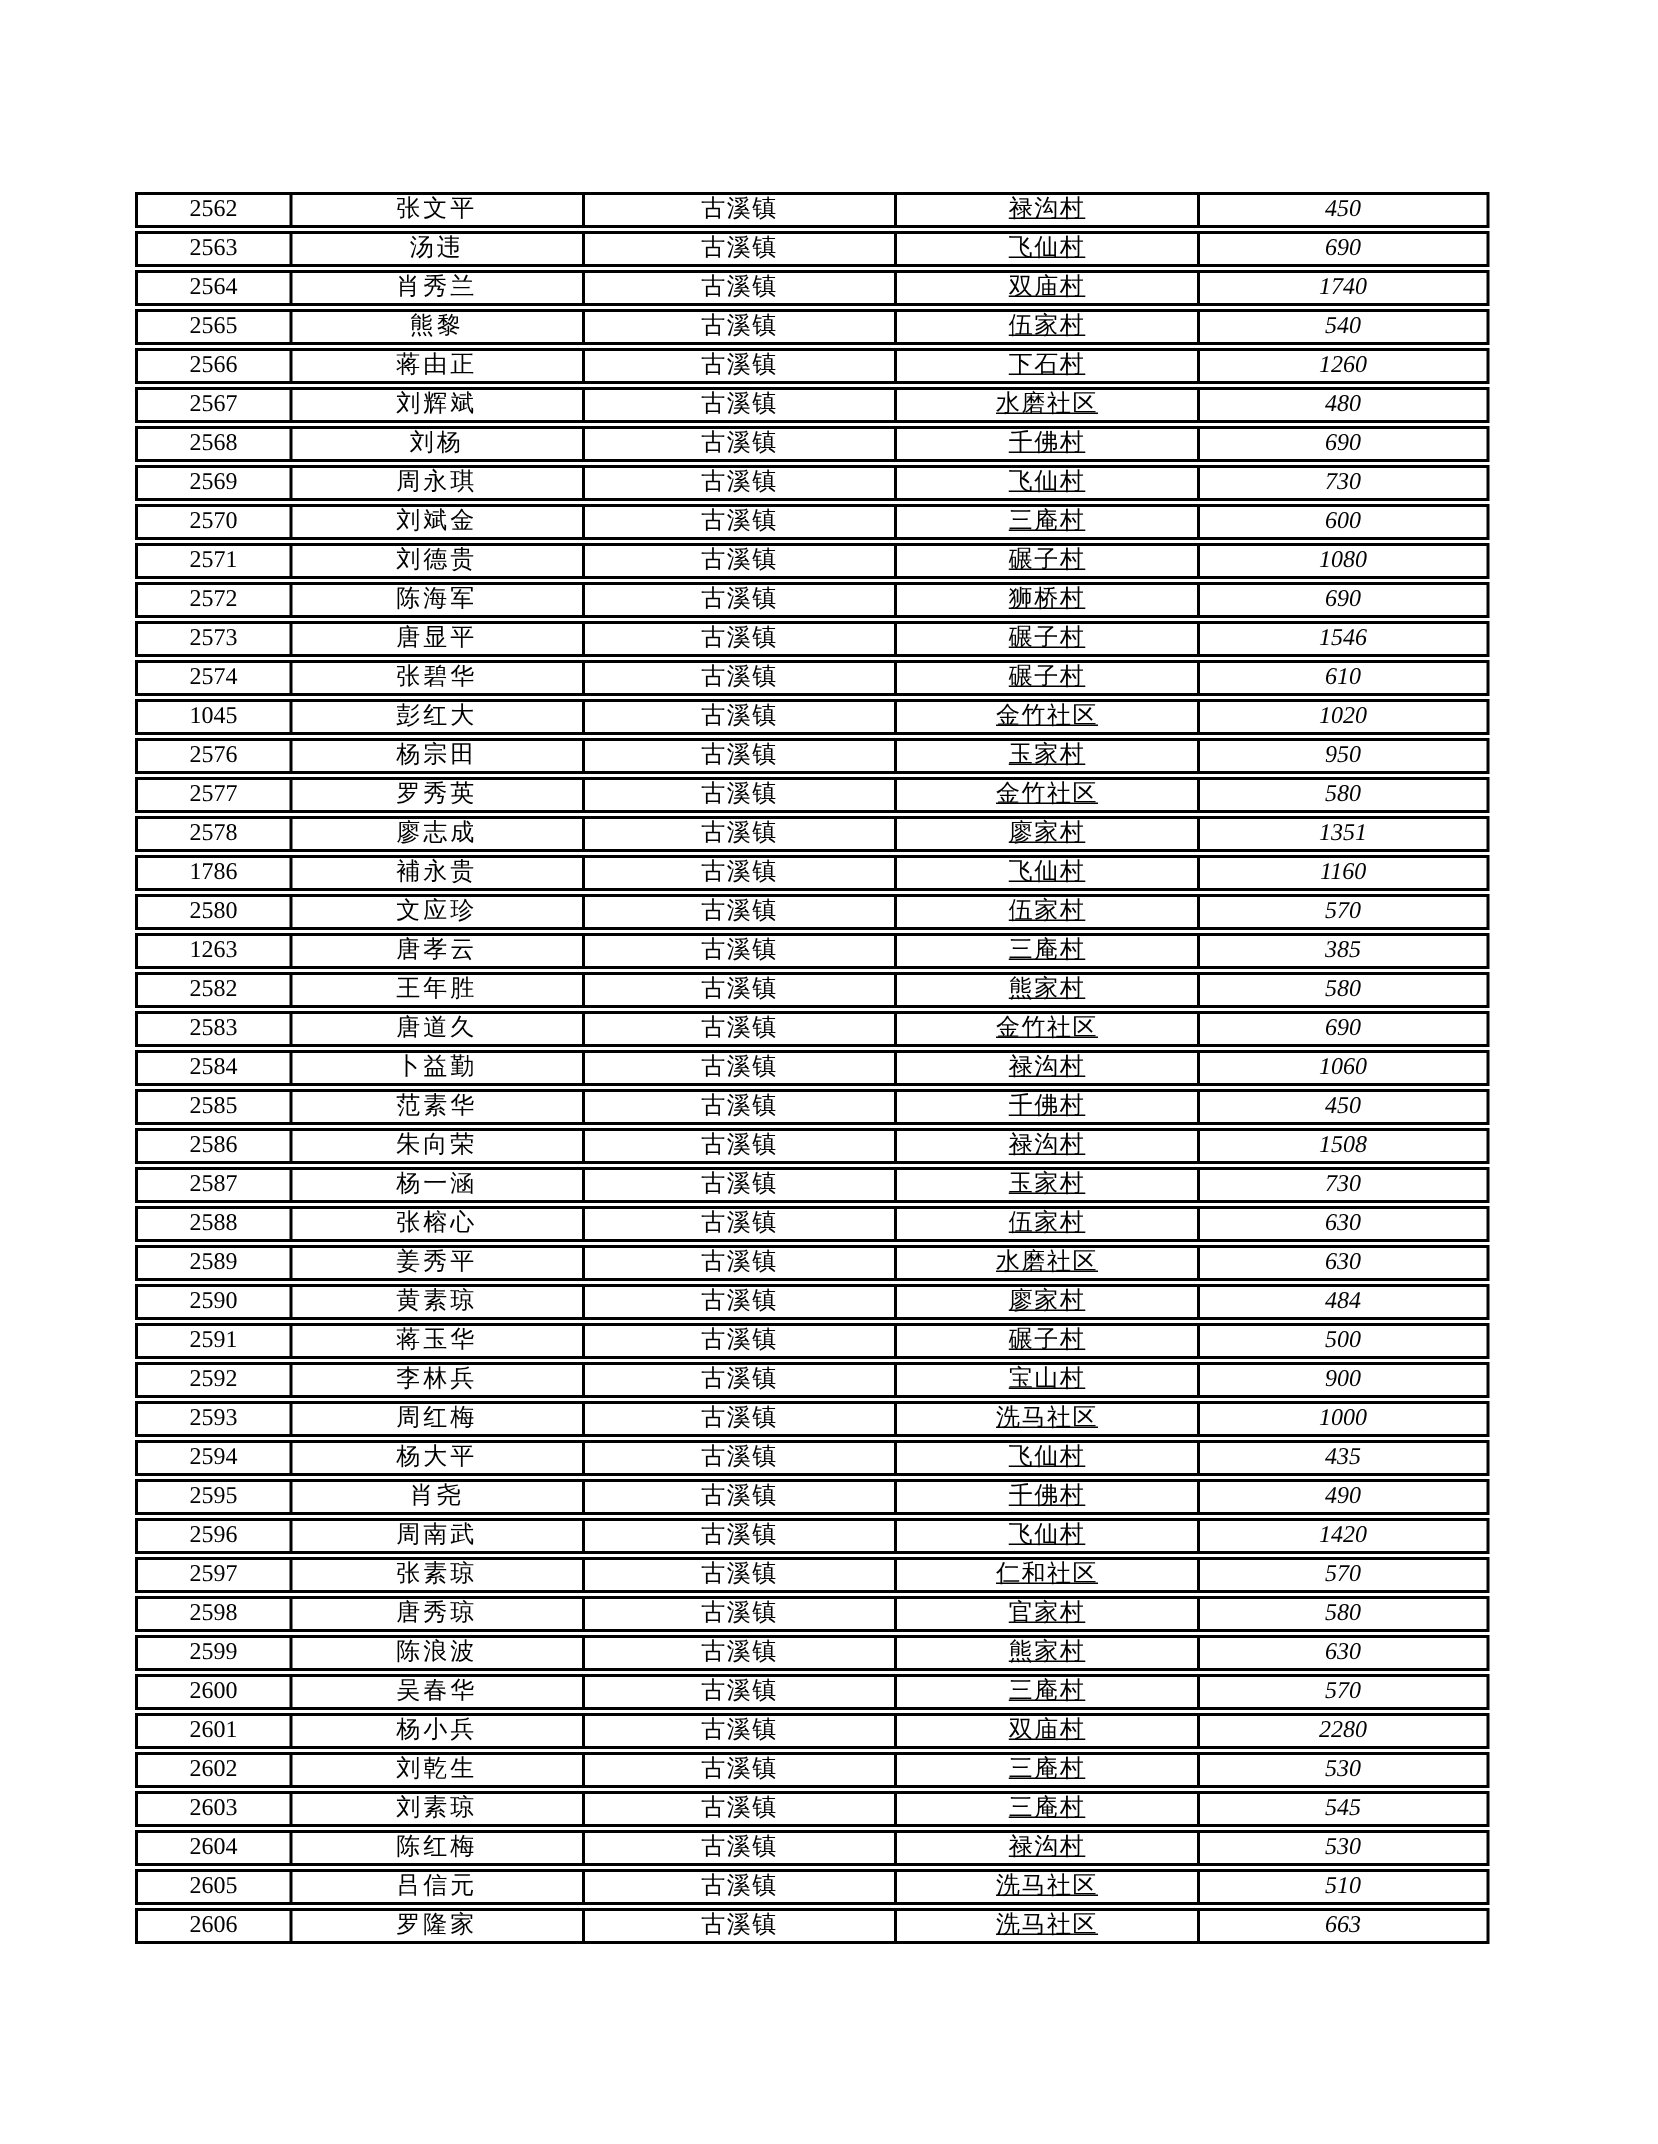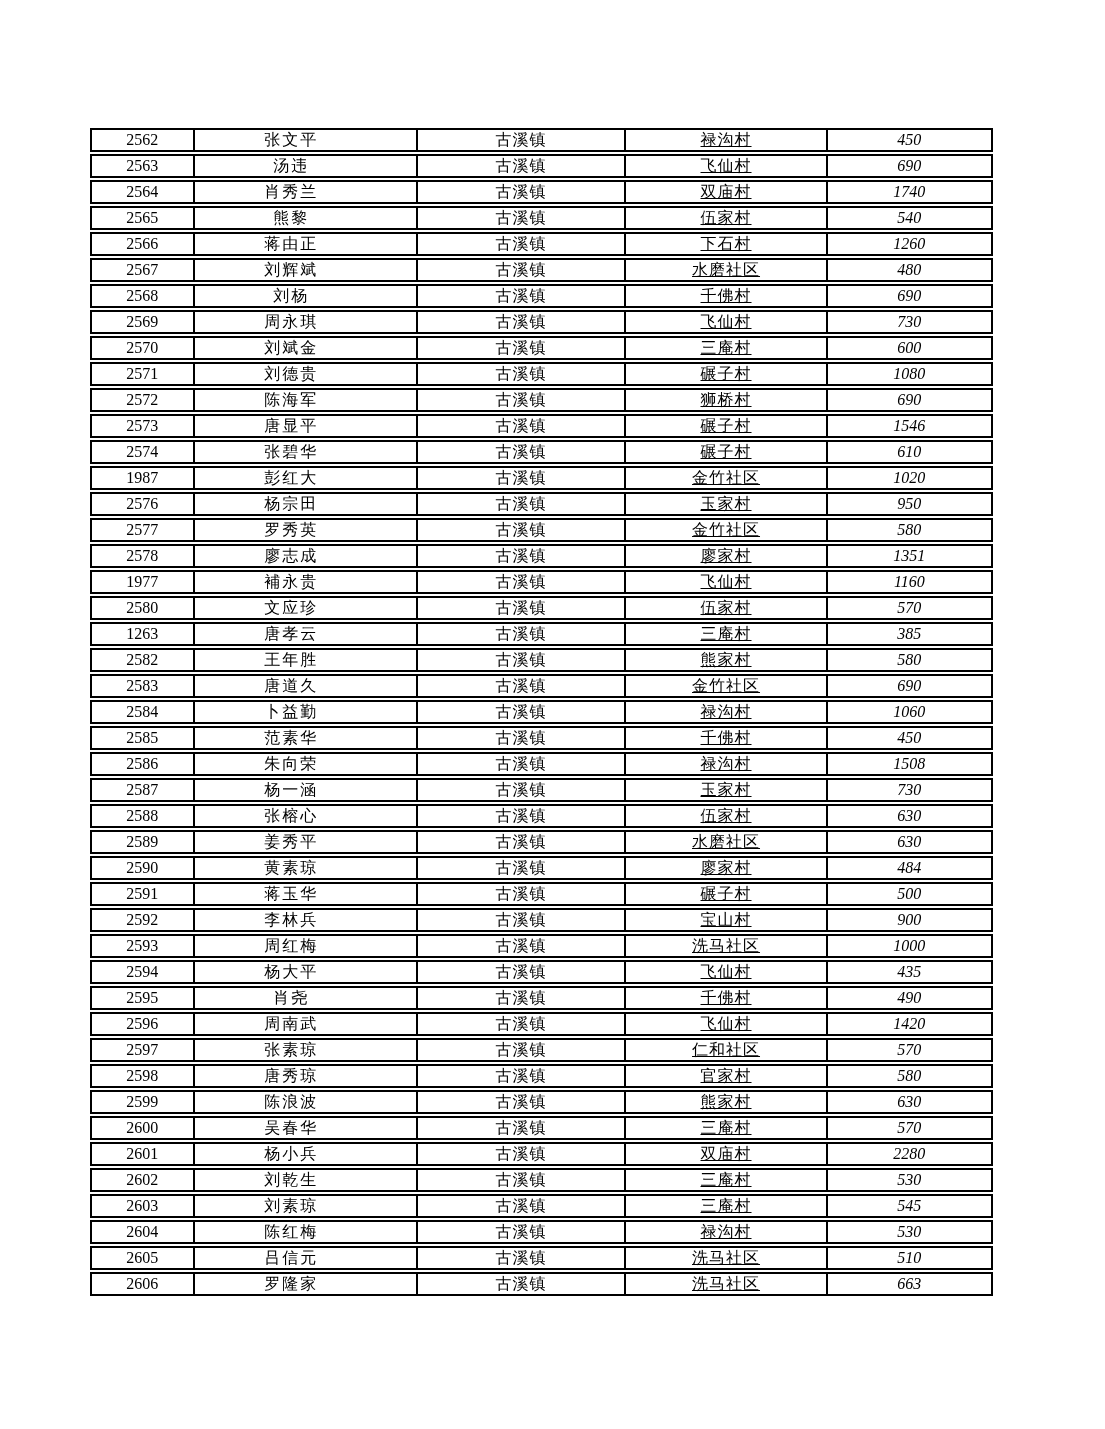--- a/index.html
+++ b/index.html
@@ -38,21 +38,21 @@
     font-size: 16px;
     line-height: 20px;
     white-space: nowrap;
     overflow: hidden;
   }
   .cell + .cell {
     border-left: 2px solid #000000;
   }
   .c-serial  { flex: 0 0 11.2%; text-align: center; }
   .c-name    { flex: 0 0 21.7%; letter-spacing: 2px; text-align: right; }
-  .c-town    { flex: 0 0 23.2%; letter-spacing: 1px; margin-left: 28px; }
+  .c-town    { flex: 0 0 23.2%; letter-spacing: 1px; }
   .c-village { flex: 0 0 22.4%; letter-spacing: 1px; text-decoration: underline; }
   .c-amount  { flex: 1 1 auto; font-style: italic; }
 </style>
 </head>
 <body>
 
 <div class="page">
   <div class="data-table" id="data-table">
   <div class="row">
     <div class="cell c-serial">2562</div>
@@ -152,21 +152,21 @@
 
   <div class="row">
     <div class="cell c-serial">2574</div>
     <div class="cell c-name">张碧华</div>
     <div class="cell c-town">古溪镇</div>
     <div class="cell c-village">碾子村</div>
     <div class="cell c-amount">610</div>
   </div>
 
   <div class="row">
-    <div class="cell c-serial">1987</div>
+    <div class="cell c-serial">1045</div>
     <div class="cell c-name">彭红大</div>
     <div class="cell c-town">古溪镇</div>
     <div class="cell c-village">金竹社区</div>
     <div class="cell c-amount">1020</div>
   </div>
 
   <div class="row">
     <div class="cell c-serial">2576</div>
     <div class="cell c-name">杨宗田</div>
     <div class="cell c-town">古溪镇</div>
@@ -184,21 +184,21 @@
 
   <div class="row">
     <div class="cell c-serial">2578</div>
     <div class="cell c-name">廖志成</div>
     <div class="cell c-town">古溪镇</div>
     <div class="cell c-village">廖家村</div>
     <div class="cell c-amount">1351</div>
   </div>
 
   <div class="row">
-    <div class="cell c-serial">1977</div>
+    <div class="cell c-serial">1786</div>
     <div class="cell c-name">補永贵</div>
     <div class="cell c-town">古溪镇</div>
     <div class="cell c-village">飞仙村</div>
     <div class="cell c-amount">1160</div>
   </div>
 
   <div class="row">
     <div class="cell c-serial">2580</div>
     <div class="cell c-name">文应珍</div>
     <div class="cell c-town">古溪镇</div>

